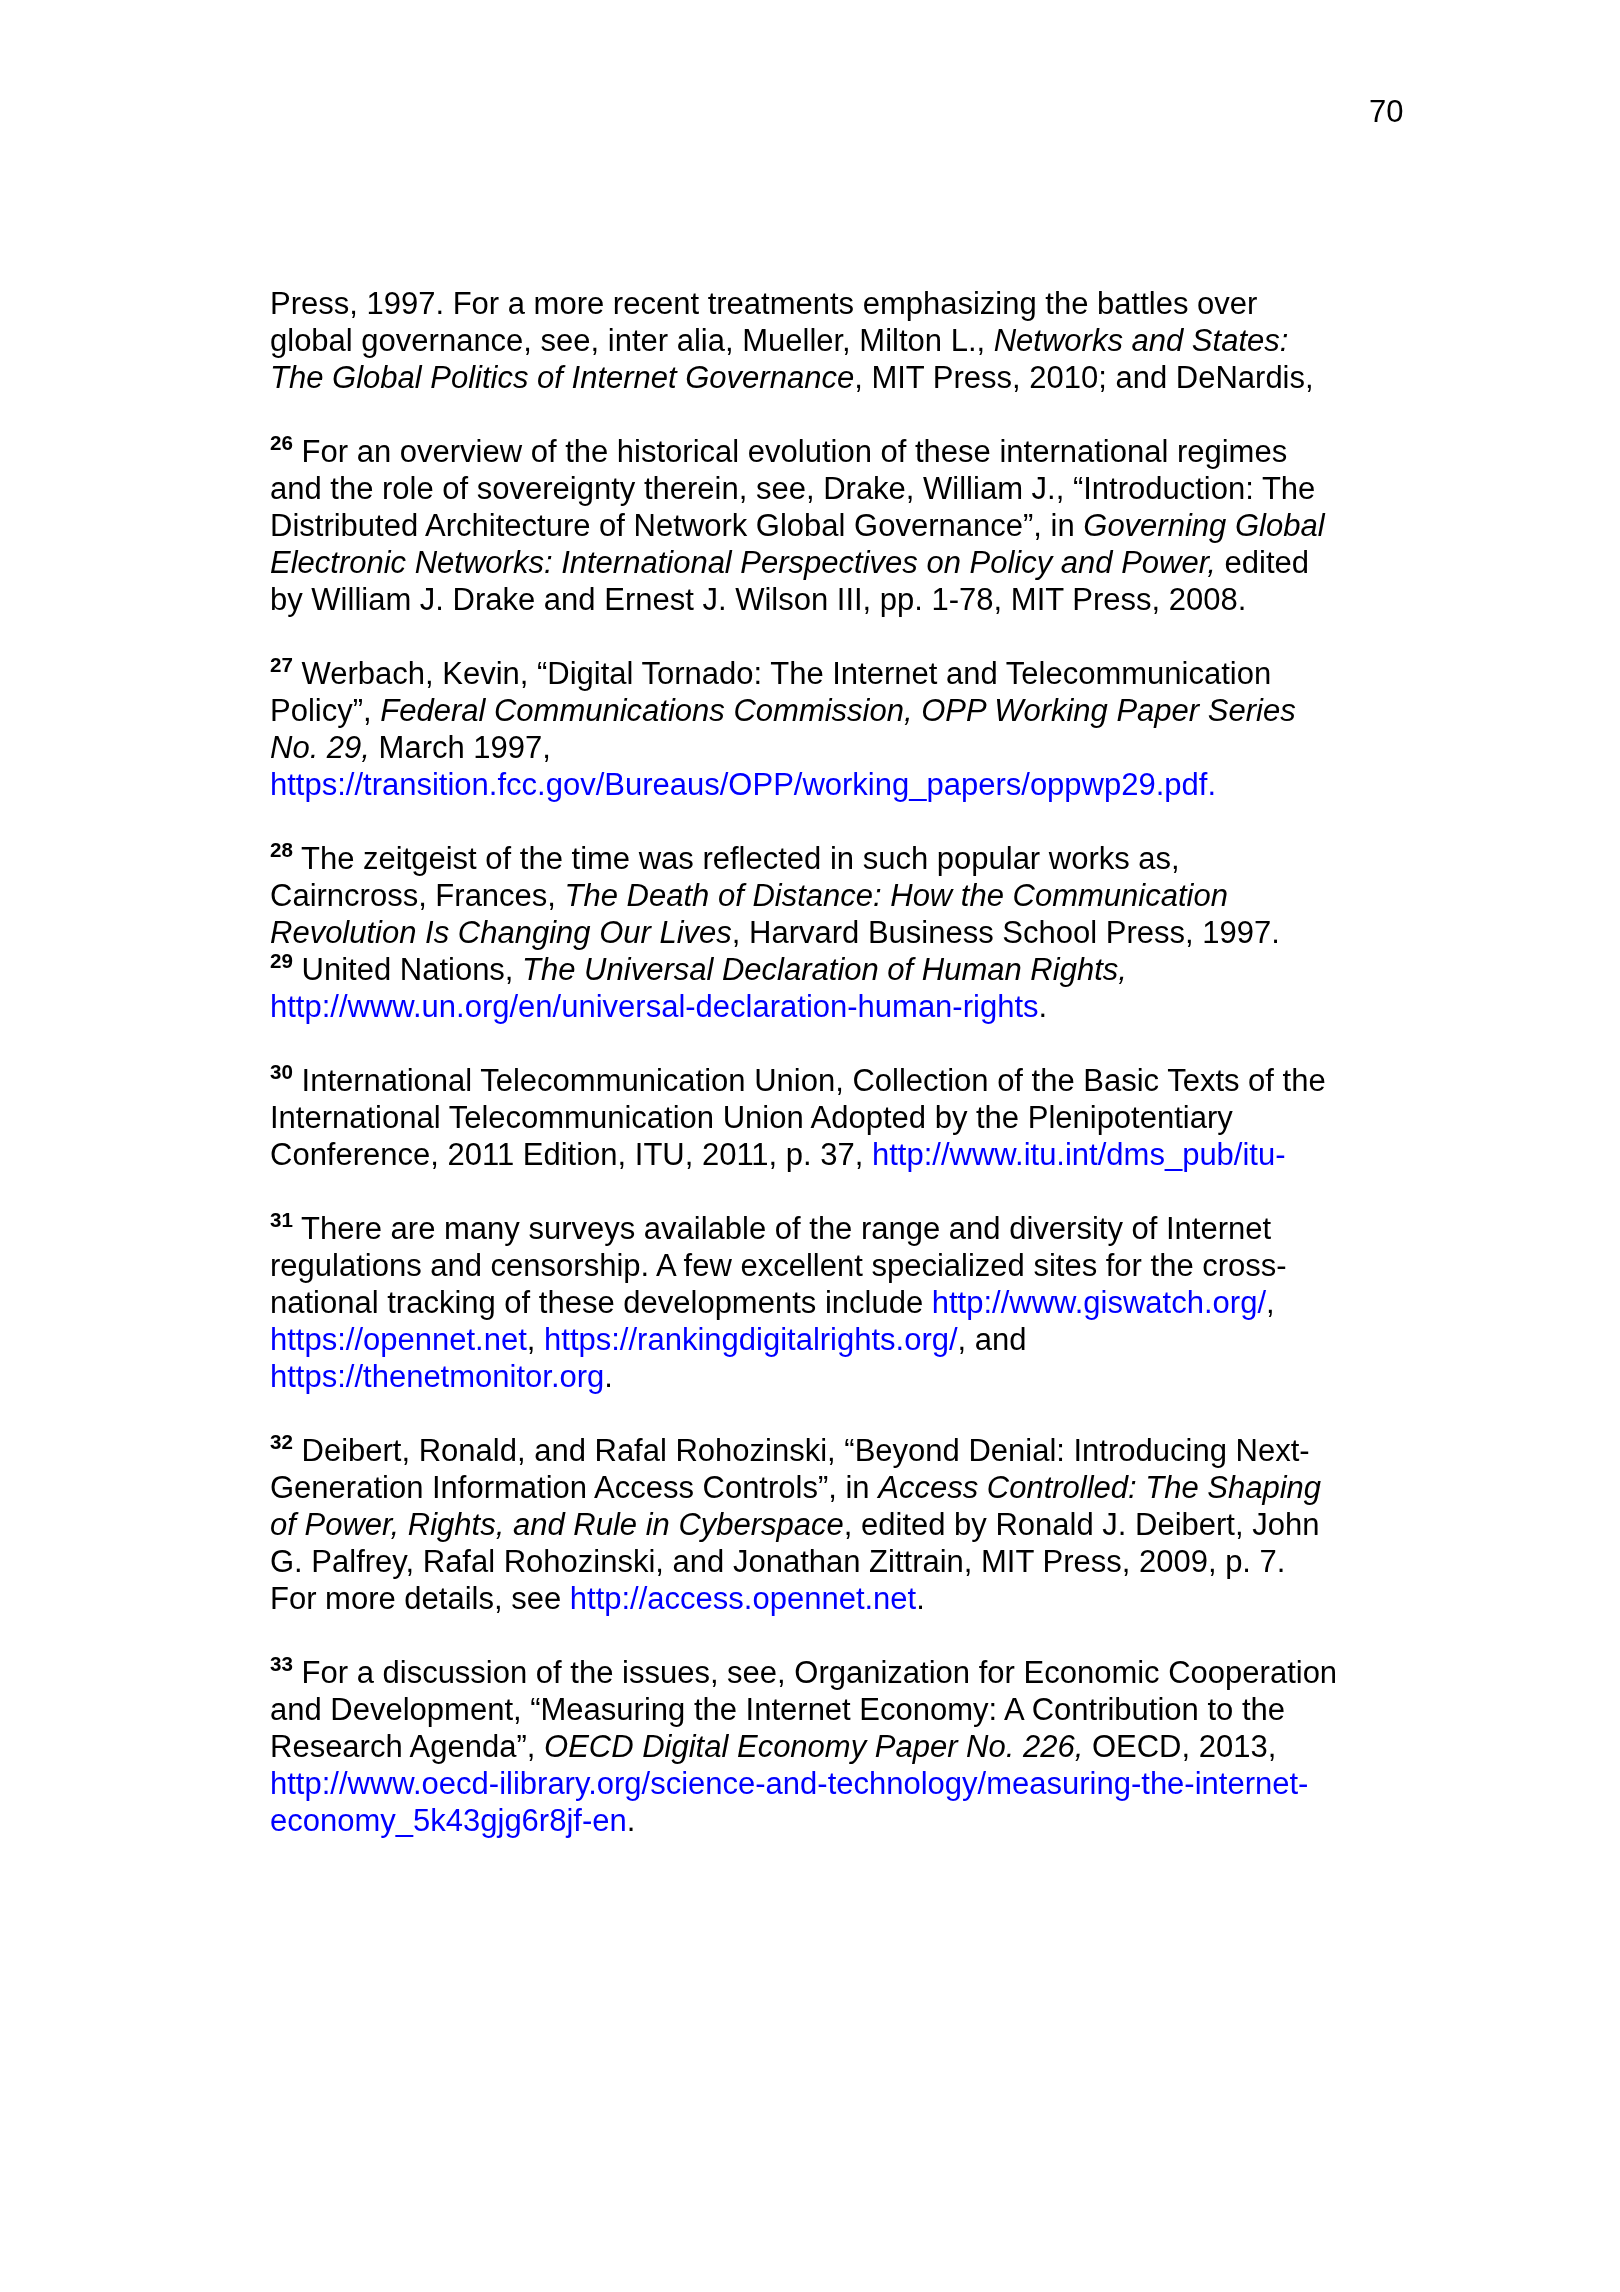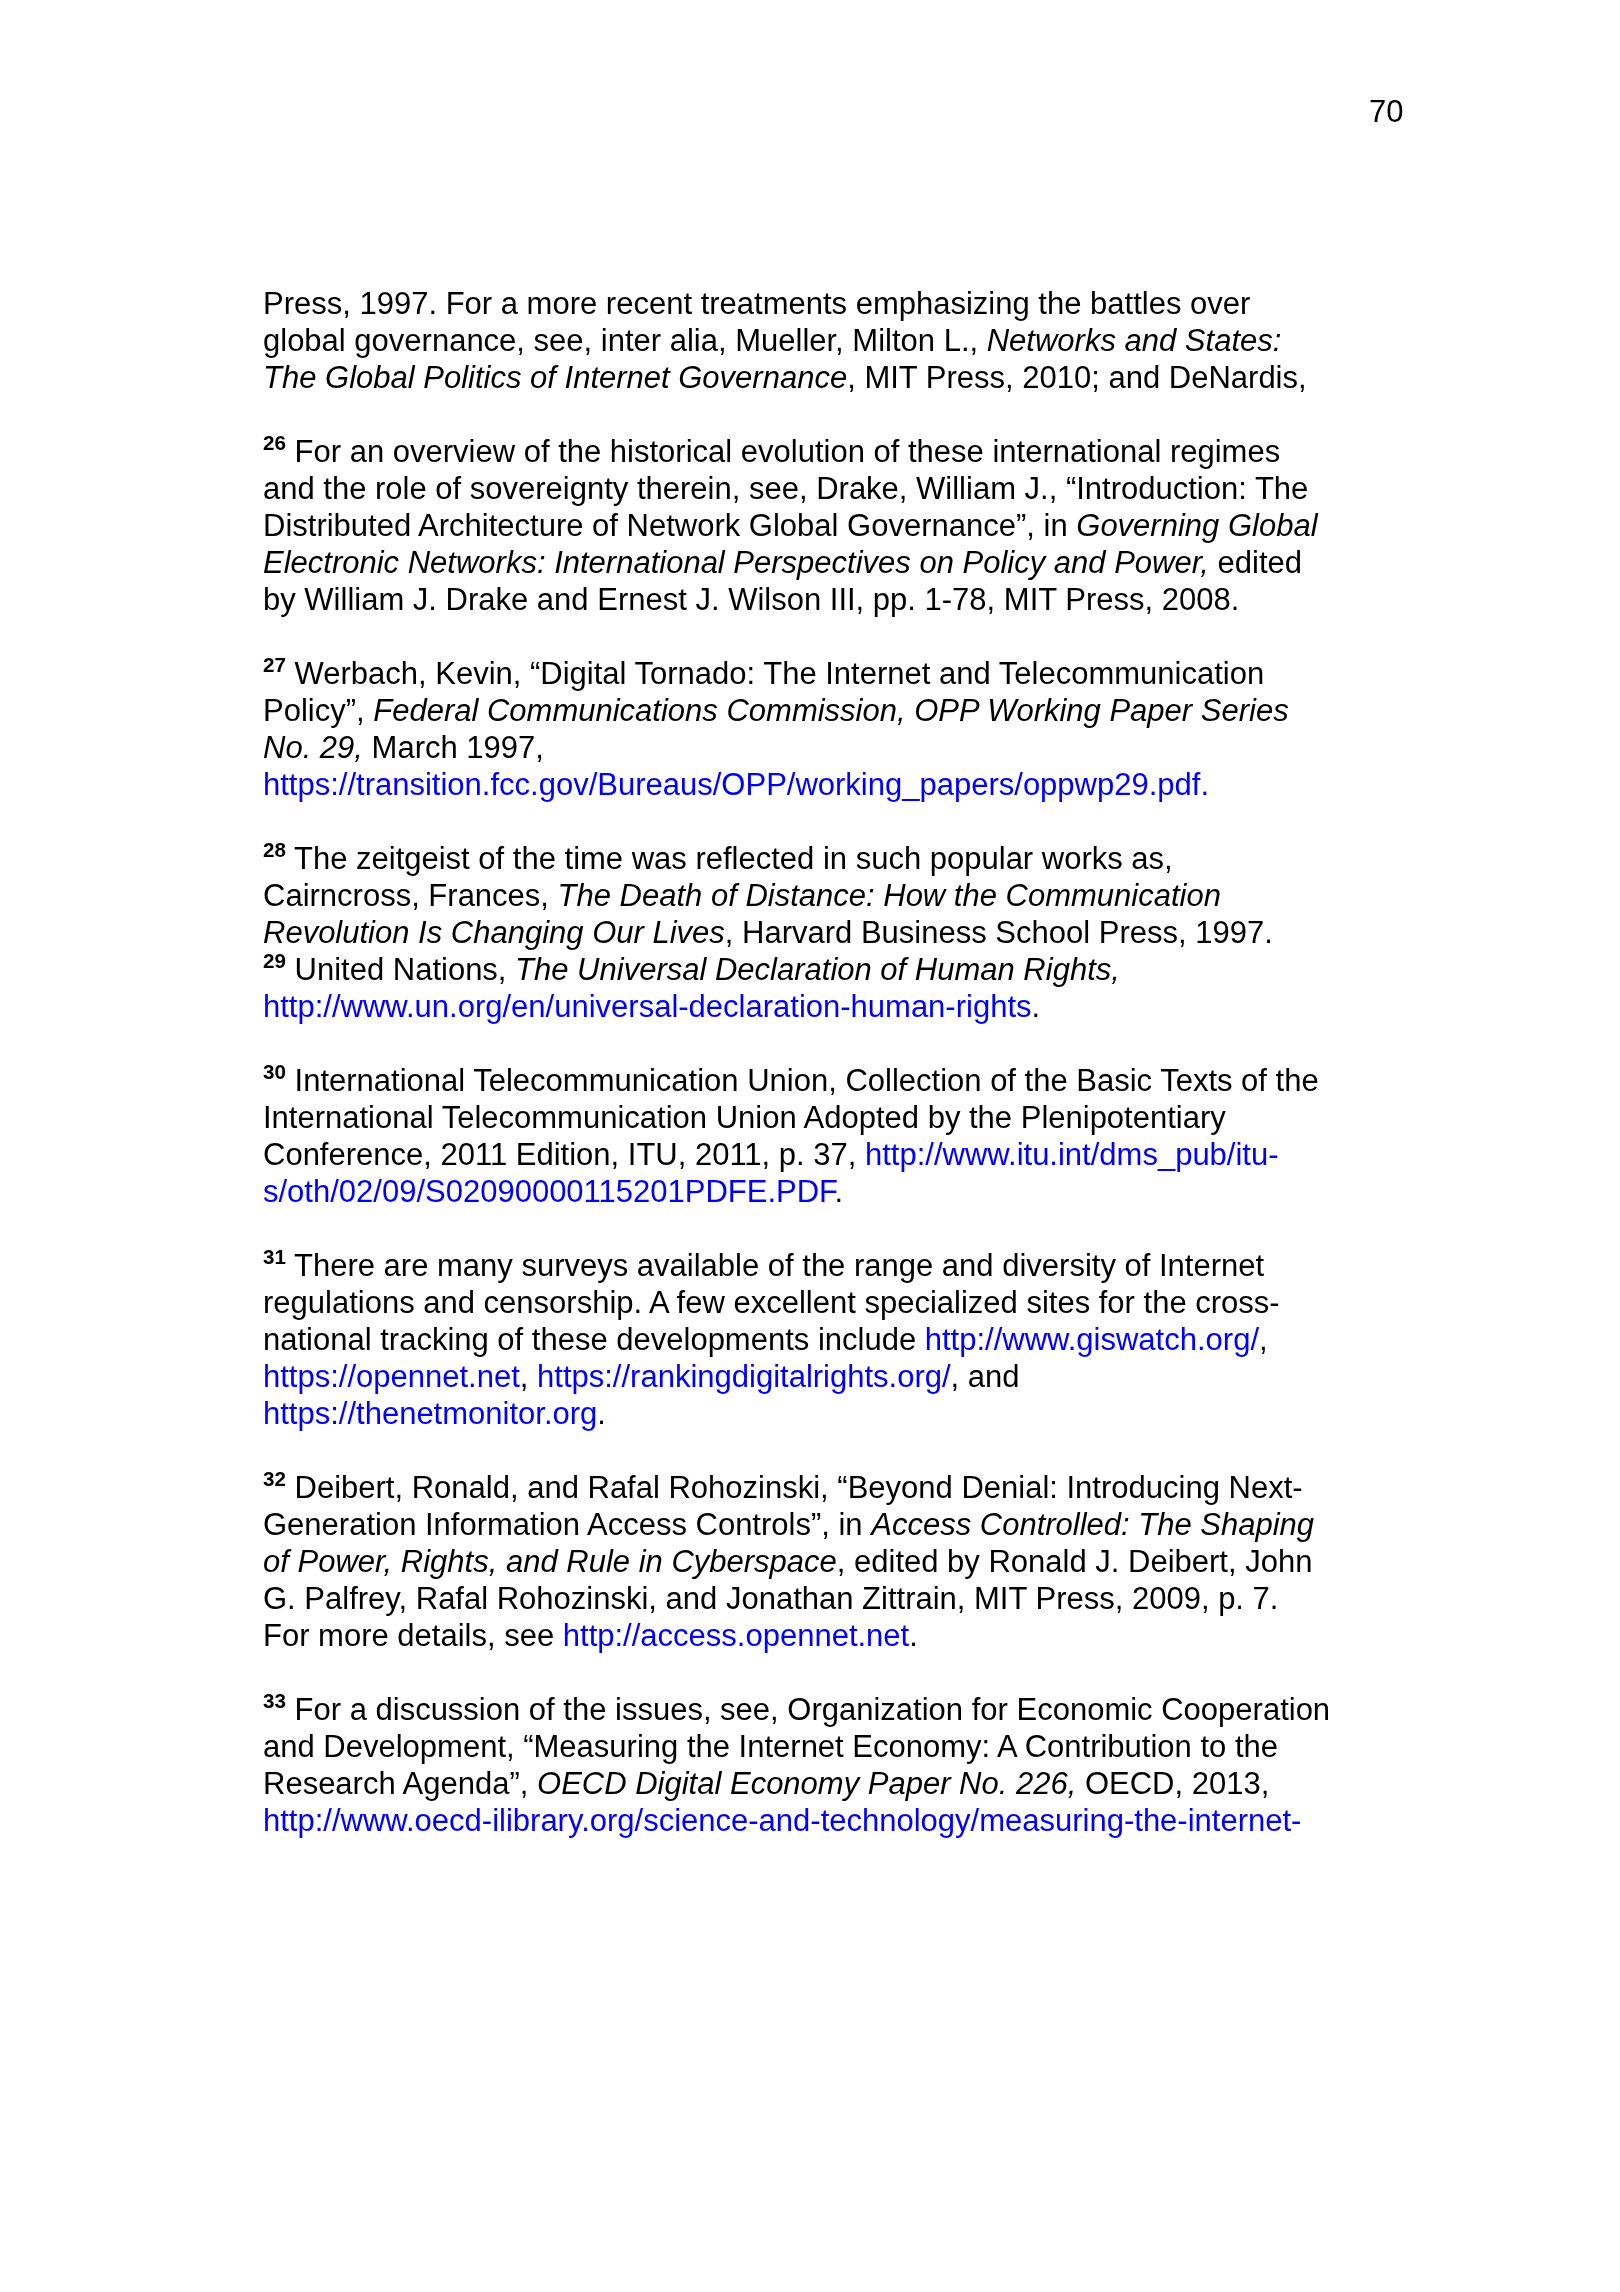--- a/index.html
+++ b/index.html
@@ -20,21 +20,21 @@
   }
   .page-number {
     position: absolute;
     left: 1333px;
     top: 93px;
     font-size: 31px;
     line-height: 37px;
   }
   .content {
     position: absolute;
-    left: 227px;
+    left: 234px;
     top: 285px;
     width: 1274px;
     font-size: 31px;
     line-height: 37px;
   }
   .paragraph { margin: 0; }
   .paragraph.gap { margin-top: 37px; }
   .line { white-space: pre; }
   .run.italic { font-style: italic; }
   .run.link {
@@ -79,21 +79,20 @@
         <div class="line"><span class="run italic">Revolution Is Changing Our Lives</span><span class="run ">, Harvard Business School Press, 1997.</span></div>
       </div>
       <div class="paragraph">
         <div class="line"><span class="run sup">29</span><span class="run "> United Nations, </span><span class="run italic">The Universal Declaration of Human Rights,</span></div>
         <div class="line"><a class="run link">http://www.un.org/en/universal-declaration-human-rights</a><span class="run ">.</span></div>
       </div>
       <div class="paragraph gap">
         <div class="line"><span class="run sup">30</span><span class="run "> International Telecommunication Union, Collection of the Basic Texts of the</span></div>
         <div class="line"><span class="run ">International Telecommunication Union Adopted by the Plenipotentiary</span></div>
         <div class="line"><span class="run ">Conference, 2011 Edition, ITU, 2011, p. 37, </span><a class="run link">http://www.itu.int/dms_pub/itu-</a></div>
-        <div class="line"><a class="run link">s/oth/02/09/S02090000115201PDFE.PDF</a><span class="run ">.</span></div>
       </div>
       <div class="paragraph gap">
         <div class="line"><span class="run sup">31</span><span class="run "> There are many surveys available of the range and diversity of Internet</span></div>
         <div class="line"><span class="run ">regulations and censorship. A few excellent specialized sites for the cross-</span></div>
         <div class="line"><span class="run ">national tracking of these developments include </span><a class="run link">http://www.giswatch.org/</a><span class="run ">,</span></div>
         <div class="line"><a class="run link">https://opennet.net</a><span class="run ">, </span><a class="run link">https://rankingdigitalrights.org/</a><span class="run ">, and</span></div>
         <div class="line"><a class="run link">https://thenetmonitor.org</a><span class="run ">.</span></div>
       </div>
       <div class="paragraph gap">
         <div class="line"><span class="run sup">32</span><span class="run "> Deibert, Ronald, and Rafal Rohozinski, “Beyond Denial: Introducing Next-</span></div>

